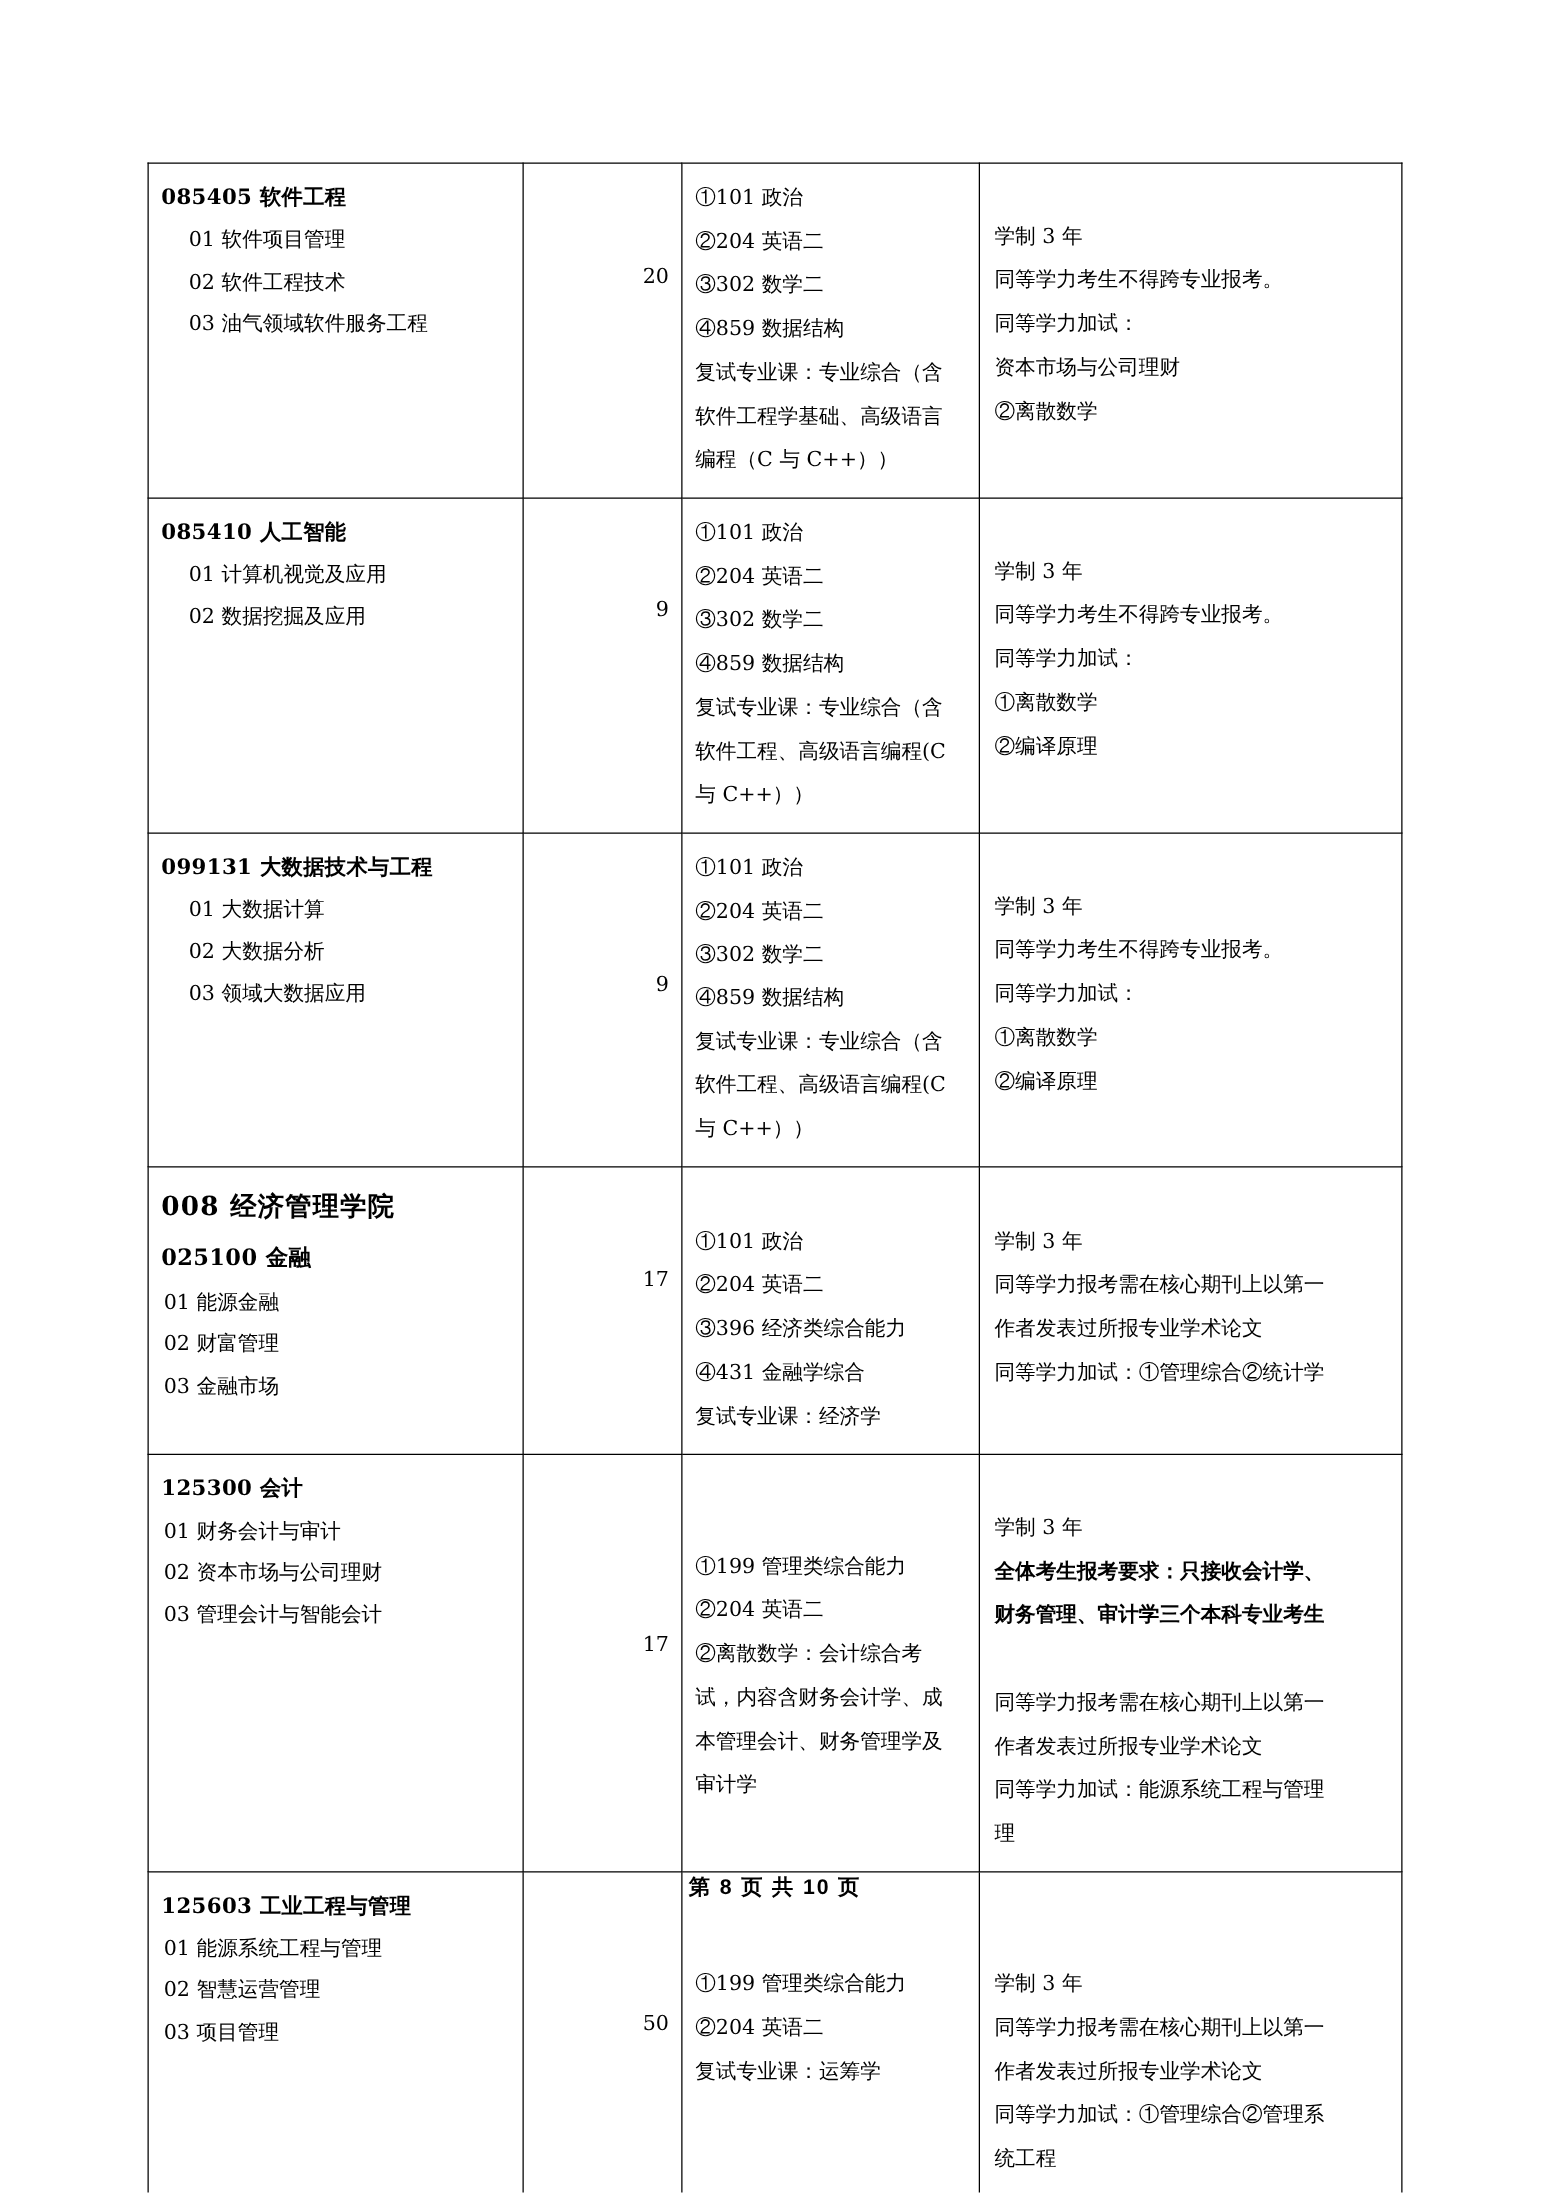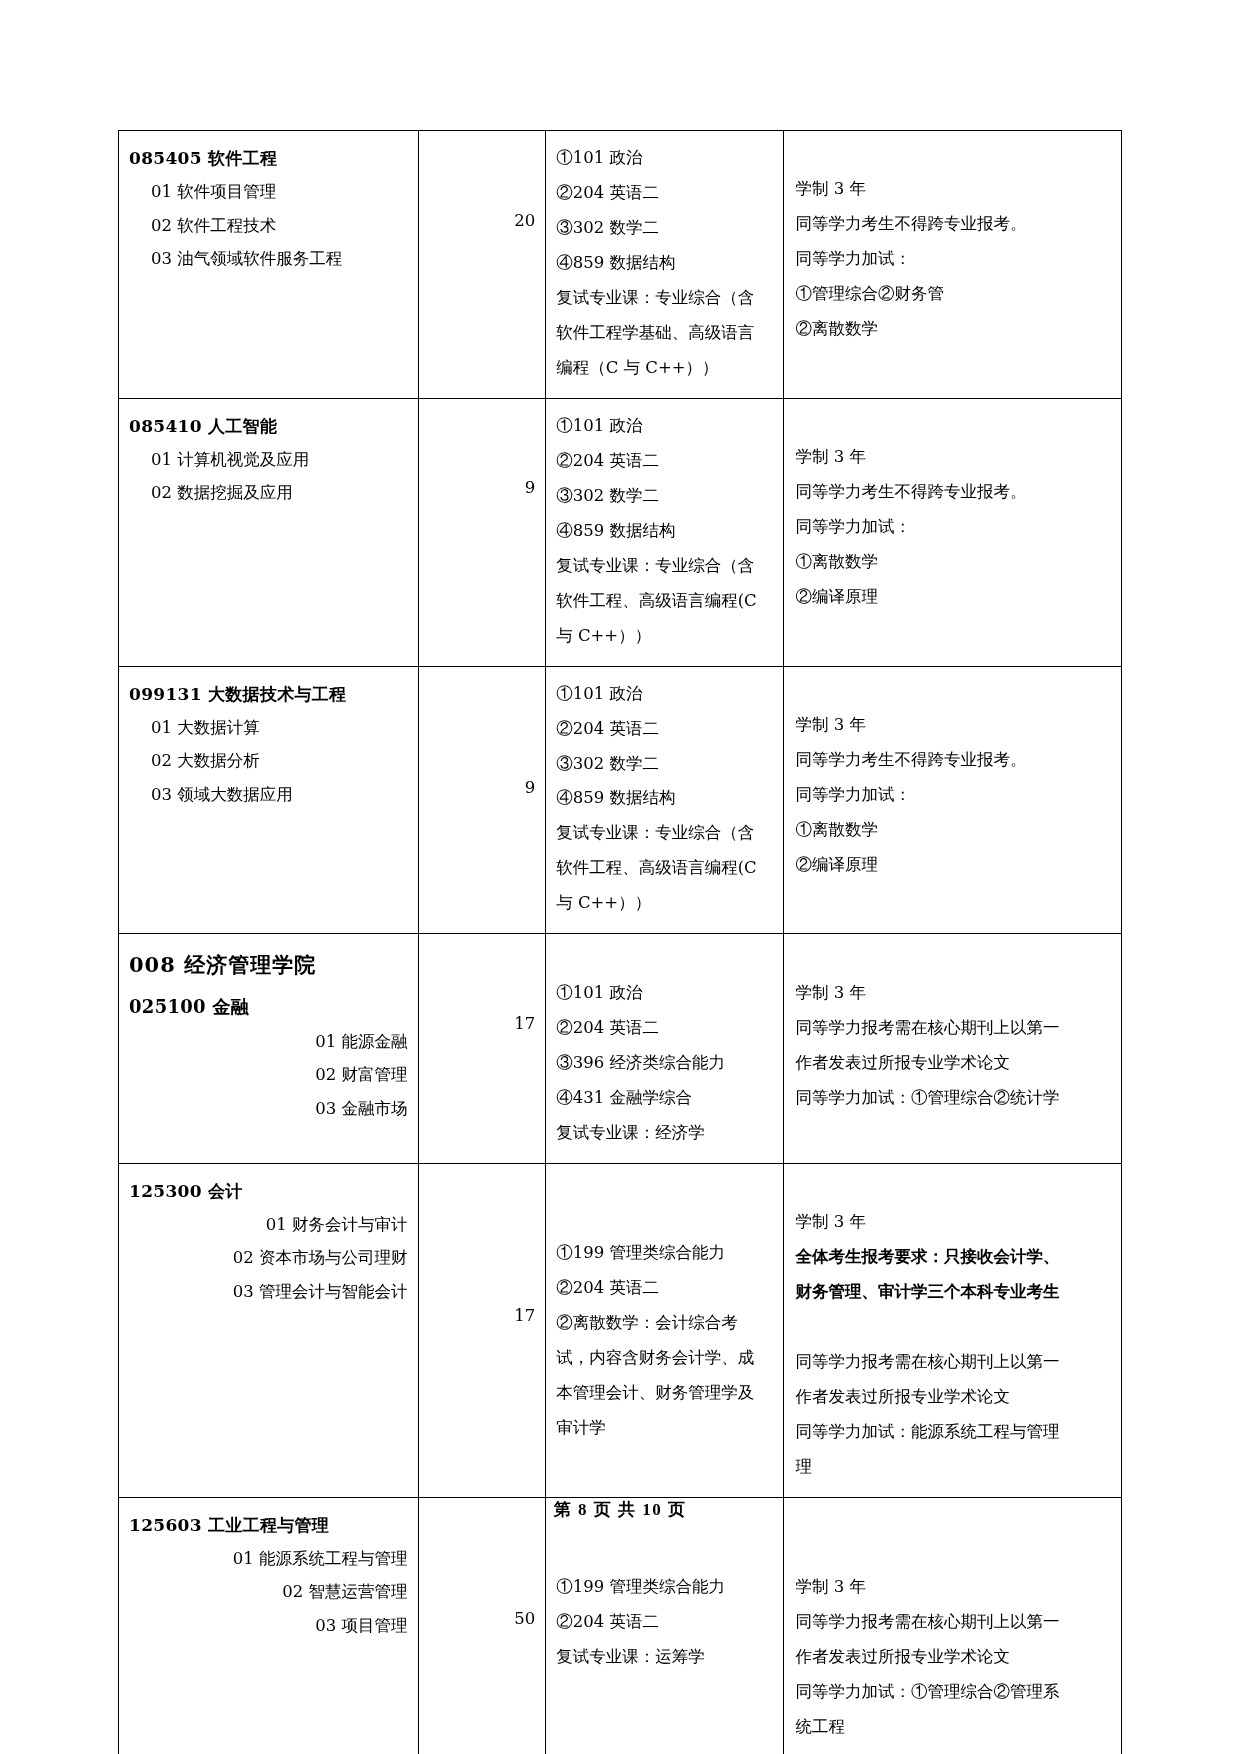--- a/index.html
+++ b/index.html
@@ -68,36 +68,35 @@
   .major-title.sub {
     font-size: 18px;
     margin-top: 2px;
   }
   .dir {
     padding-left: 22px;
     white-space: nowrap;
   }
   .dir.flush {
     padding-left: 2px;
-    text-align: right;
   }
   .line { white-space: nowrap; }
   .b { font-weight: bold; }
   .spacer-line { height: 1.9em; }
 
   .footer {
     position: absolute;
     left: 0;
     right: 0;
     top: 1498px;
     text-align: center;
     font-size: 17px;
     font-weight: bold;
     letter-spacing: 1.5px;
-    font-family: Liberation Serif, serif;
+    font-family: Liberation Sans, sans-serif;
   }
 </style>
 </head>
 <body>
 
 <div class="page">
 
   <table class="catalog">
     <colgroup>
       <col class="c-major">
@@ -133,21 +132,21 @@
             <div class="line">软件工程学基础、高级语言</div>
             <div class="line">编程（C 与 C++））</div>
           </div>
         </td>
         <td>
           <div class="cell remark">
             <div class="spacer-line"></div>
             <div class="line">学制 3 年</div>
             <div class="line">同等学力考生不得跨专业报考。</div>
             <div class="line">同等学力加试：</div>
-            <div class="line">①管理综合②财务管</div>
+            <div class="line">资本市场与公司理财</div>
             <div class="line">②离散数学</div>
           </div>
         </td>
       </tr>
 
       <tr style="height:206px">
         <td>
           <div class="cell">
             <div class="major-title">085410  人工智能</div>
             <div class="dir line">01 计算机视觉及应用</div>

